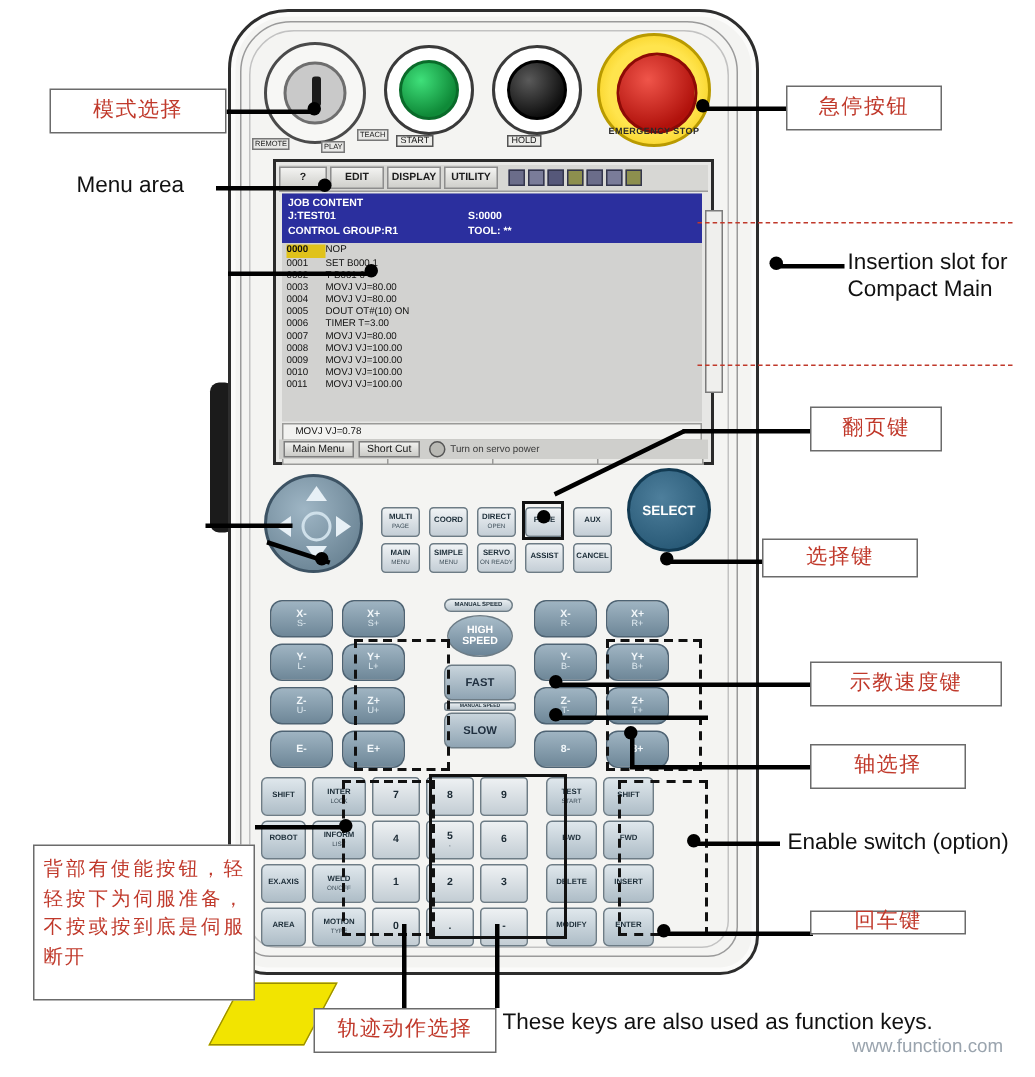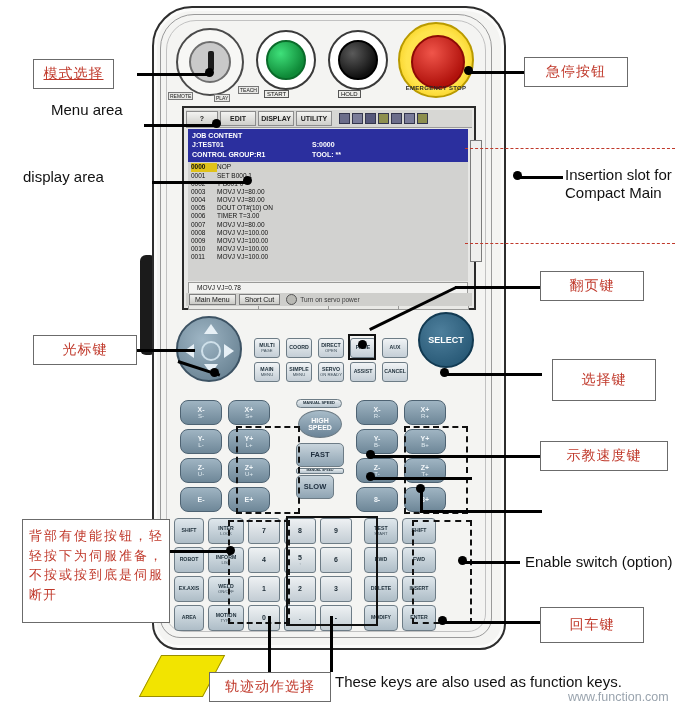--- a/index.html
+++ b/index.html
@@ -8,21 +8,21 @@
 
   .stage{position:absolute;left:0;top:0;width:690px;height:718px;}
 
   
   .anno{position:absolute;box-sizing:border-box;background:#fff;
         border:1px solid #6b6b6b;color:#c0392b;font-size:14px;
         display:flex;align-items:center;justify-content:center;
         text-align:center;line-height:1.25;padding:2px 4px;z-index:40;}
   .anno.cn{font-family:"DejaVu Sans",sans-serif;letter-spacing:1px;}
   .anno.multi{display:block;padding:6px 6px;text-align:justify;
-              font-size:13px;line-height:1.5;}
+              font-size:13px;line-height:1.5;margin-top:44px;}
   .plainlabel{position:absolute;color:#111;font-size:15px;z-index:40;
               line-height:1.18;background:transparent;}
   .plainlabel.small{font-size:12.5px;}
 
   
   .lead{position:absolute;background:#000;z-index:35;}
   .lead.h{height:3px;}
   .lead.v{width:3px;}
   .dot{position:absolute;width:9px;height:9px;border-radius:50%;
        background:#000;z-index:36;}
@@ -279,21 +279,21 @@
     <div id="axis-right"></div>
 
     <div class="kbtn" style="left:144px;top:393px;width:46px;height:9px;font-size:4px;border-radius:5px;">MANUAL SPEED</div>
     <div class="kbtn round" style="left:146px;top:404px;width:44px;height:28px;">
       <span>HIGH SPEED</span>
     </div>
     <div class="kbtn speed" style="left:144px;top:437px;width:48px;height:24px;">
       <span>FAST</span>
     </div>
     <div class="kbtn" style="left:144px;top:462px;width:48px;height:6px;font-size:3.4px;border-radius:2px;">MANUAL SPEED</div>
-    <div class="kbtn speed" style="left:144px;top:469px;width:38px;height:24px;">
+    <div class="kbtn speed" style="left:144px;top:469px;width:48px;height:24px;">
       <span>SLOW</span>
     </div>
 
     <div id="keypad"></div>
 
   <div class="kbtn fn" style="left: 102px; top: 332px; width: 26px; height: 20px;">
         <span>MULTI</span>
         <span class="sub">PAGE</span>
       </div>
       <div class="kbtn fn" style="left: 134px; top: 332px; width: 26px; height: 20px;">
@@ -483,75 +483,74 @@
   <div class="cfline" style="left:465px;top:148px;width:210px;"></div>
   <div class="cfline" style="left:465px;top:243px;width:210px;"></div>
 
   <div class="dashbox" style="left:236px;top:426px;width:60px;height:84px;"></div>
   <div class="dashbox" style="left:404px;top:426px;width:60px;height:84px;"></div>
   <div class="dashbox" style="left:228px;top:520px;width:58px;height:100px;"></div>
   <div class="dashbox" style="left:412px;top:520px;width:56px;height:100px;"></div>
   <div class="solidbox" style="left:286px;top:516px;width:88px;height:106px;"></div>
   <div class="solidbox" style="left:348px;top:334px;width:24px;height:22px;"></div>
 
-  <div class="anno cn" style="left:33px;top:59px;width:81px;height:30px;text-decoration:underline;">模式选择</div>
+  <div class="anno cn" style="left:33px;top:59px;width:118px;height:30px;">模式选择</div>
   <div class="lead h" style="left:137px;top:73px;width:72px;"></div>
   <div class="dot" style="left:205px;top:68px;"></div>
 
-  <div class="plainlabel" style="left:51px;top:101px;">Menu area</div>
+  <div class="plainlabel" style="left:51px;top:115px;">Menu area</div>
   <div class="lead h" style="left:144px;top:124px;width:72px;"></div>
   <div class="dot" style="left:212px;top:119px;"></div>
 
   <div class="plainlabel" style="left:23px;top:168px;">
-    <div>display area</div>
   </div>
   <div class="lead h" style="left:152px;top:181px;width:96px;"></div>
   <div class="dot" style="left:243px;top:176px;"></div>
 
   <div class="anno cn" style="left:524px;top:57px;width:104px;height:30px;">急停按钮</div>
   <div class="lead h" style="left:470px;top:71px;width:56px;"></div>
   <div class="dot" style="left:464px;top:66px;"></div>
 
   <div class="plainlabel" style="left:565px;top:166px;">
     <div>Insertion slot for</div>
     <div>Compact Main</div>
   </div>
   <div class="lead h" style="left:519px;top:176px;width:44px;"></div>
   <div class="dot" style="left:513px;top:171px;"></div>
 
-  <div class="anno cn" style="left:540px;top:271px;width:104px;height:30px;">翻页键</div>
+  <div class="anno cn" style="left:540px;top:271px;width:88px;height:30px;">翻页键</div>
   <div class="lead h" style="left:455px;top:286px;width:86px;"></div>
   <div class="lead v" style="left:455px;top:286px;height:0px;"></div>
   <div class="lead h" style="left:360px;top:286px;width:96px;transform:rotate(-26deg);transform-origin:right center;"></div>
   <div class="dot" style="left:358px;top:340px;"></div>
 
-  <div class="anno cn" style="left:33px;top:335px;width:104px;height:30px;">光标键</div>
   <div class="lead h" style="left:137px;top:349px;width:58px;"></div>
   <div class="lead h" style="left:178px;top:360px;width:44px;transform:rotate(18deg);transform-origin:left center;"></div>
   <div class="dot" style="left:210px;top:368px;"></div>
 
-  <div class="anno cn" style="left:552px;top:359px;width:104px;height:42px;">选择键</div>
+  <div class="anno cn" style="left:508px;top:359px;width:104px;height:26px;">选择键</div>
   <div class="lead h" style="left:446px;top:373px;width:96px;"></div>
   <div class="dot" style="left:440px;top:368px;"></div>
 
   <div class="anno cn" style="left:540px;top:441px;width:128px;height:30px;">示教速度键</div>
   <div class="lead h" style="left:372px;top:455px;width:170px;"></div>
   <div class="dot" style="left:366px;top:450px;"></div>
   <div class="lead h" style="left:372px;top:477px;width:100px;"></div>
   <div class="dot" style="left:366px;top:472px;"></div>
 
+  <div class="anno cn" style="left:540px;top:496px;width:104px;height:30px;">轴选择</div>
   <div class="lead h" style="left:420px;top:510px;width:122px;"></div>
   <div class="lead v" style="left:420px;top:488px;height:24px;"></div>
   <div class="dot" style="left:416px;top:484px;"></div>
 
   <div class="plainlabel" style="left:525px;top:553px;">Enable switch (option)</div>
   <div class="lead h" style="left:462px;top:561px;width:58px;"></div>
   <div class="dot" style="left:458px;top:556px;"></div>
 
-  <div class="anno cn" style="left:540px;top:607px;width:104px;height:36px;">回车键</div>
+  <div class="anno cn" style="left:540px;top:607px;width:104px;height:16px;">回车键</div>
   <div class="lead h" style="left:444px;top:621px;width:98px;"></div>
   <div class="dot" style="left:438px;top:616px;"></div>
 
   <div class="anno cn multi" style="left:22px;top:519px;width:148px;height:104px;">背部有使能按钮，轻轻按下为伺服准备，不按或按到底是伺服断开</div>
   <div class="lead h" style="left:170px;top:550px;width:60px;"></div>
   <div class="dot" style="left:226px;top:546px;"></div>
 
   <div class="anno cn" style="left:209px;top:672px;width:122px;height:30px;">轨迹动作选择</div>
   <div class="lead v" style="left:268px;top:616px;height:58px;"></div>
 

